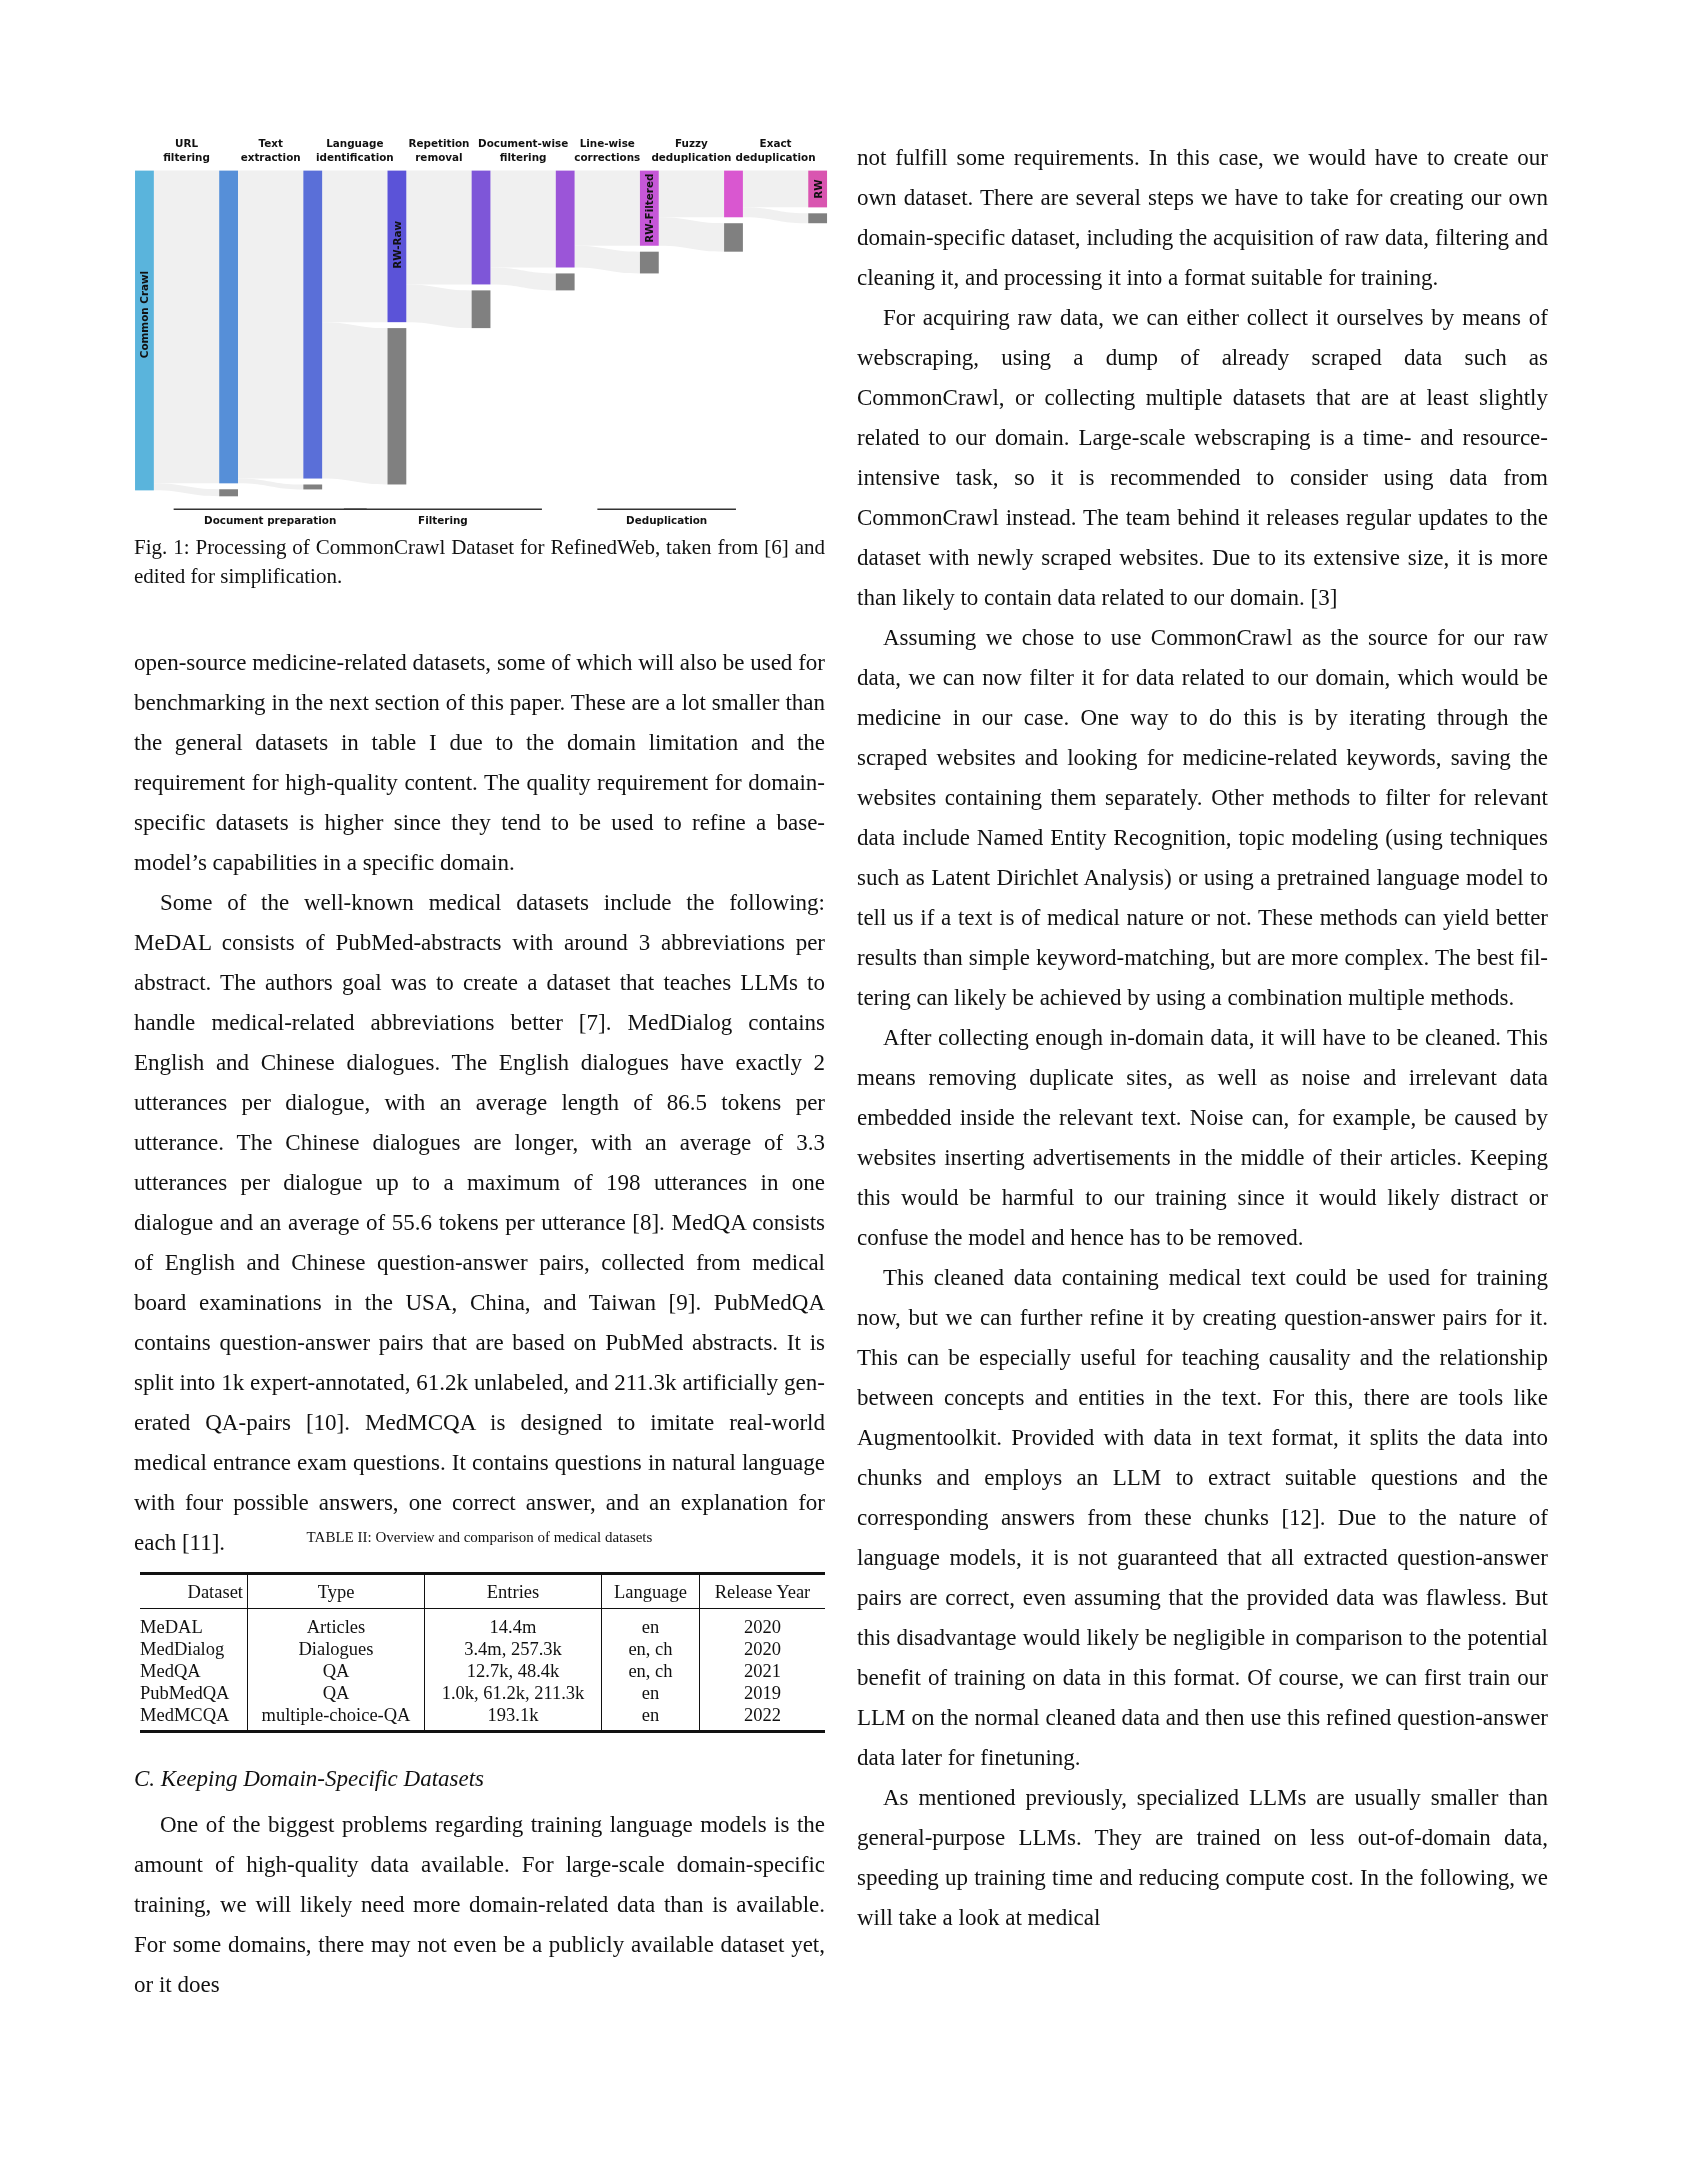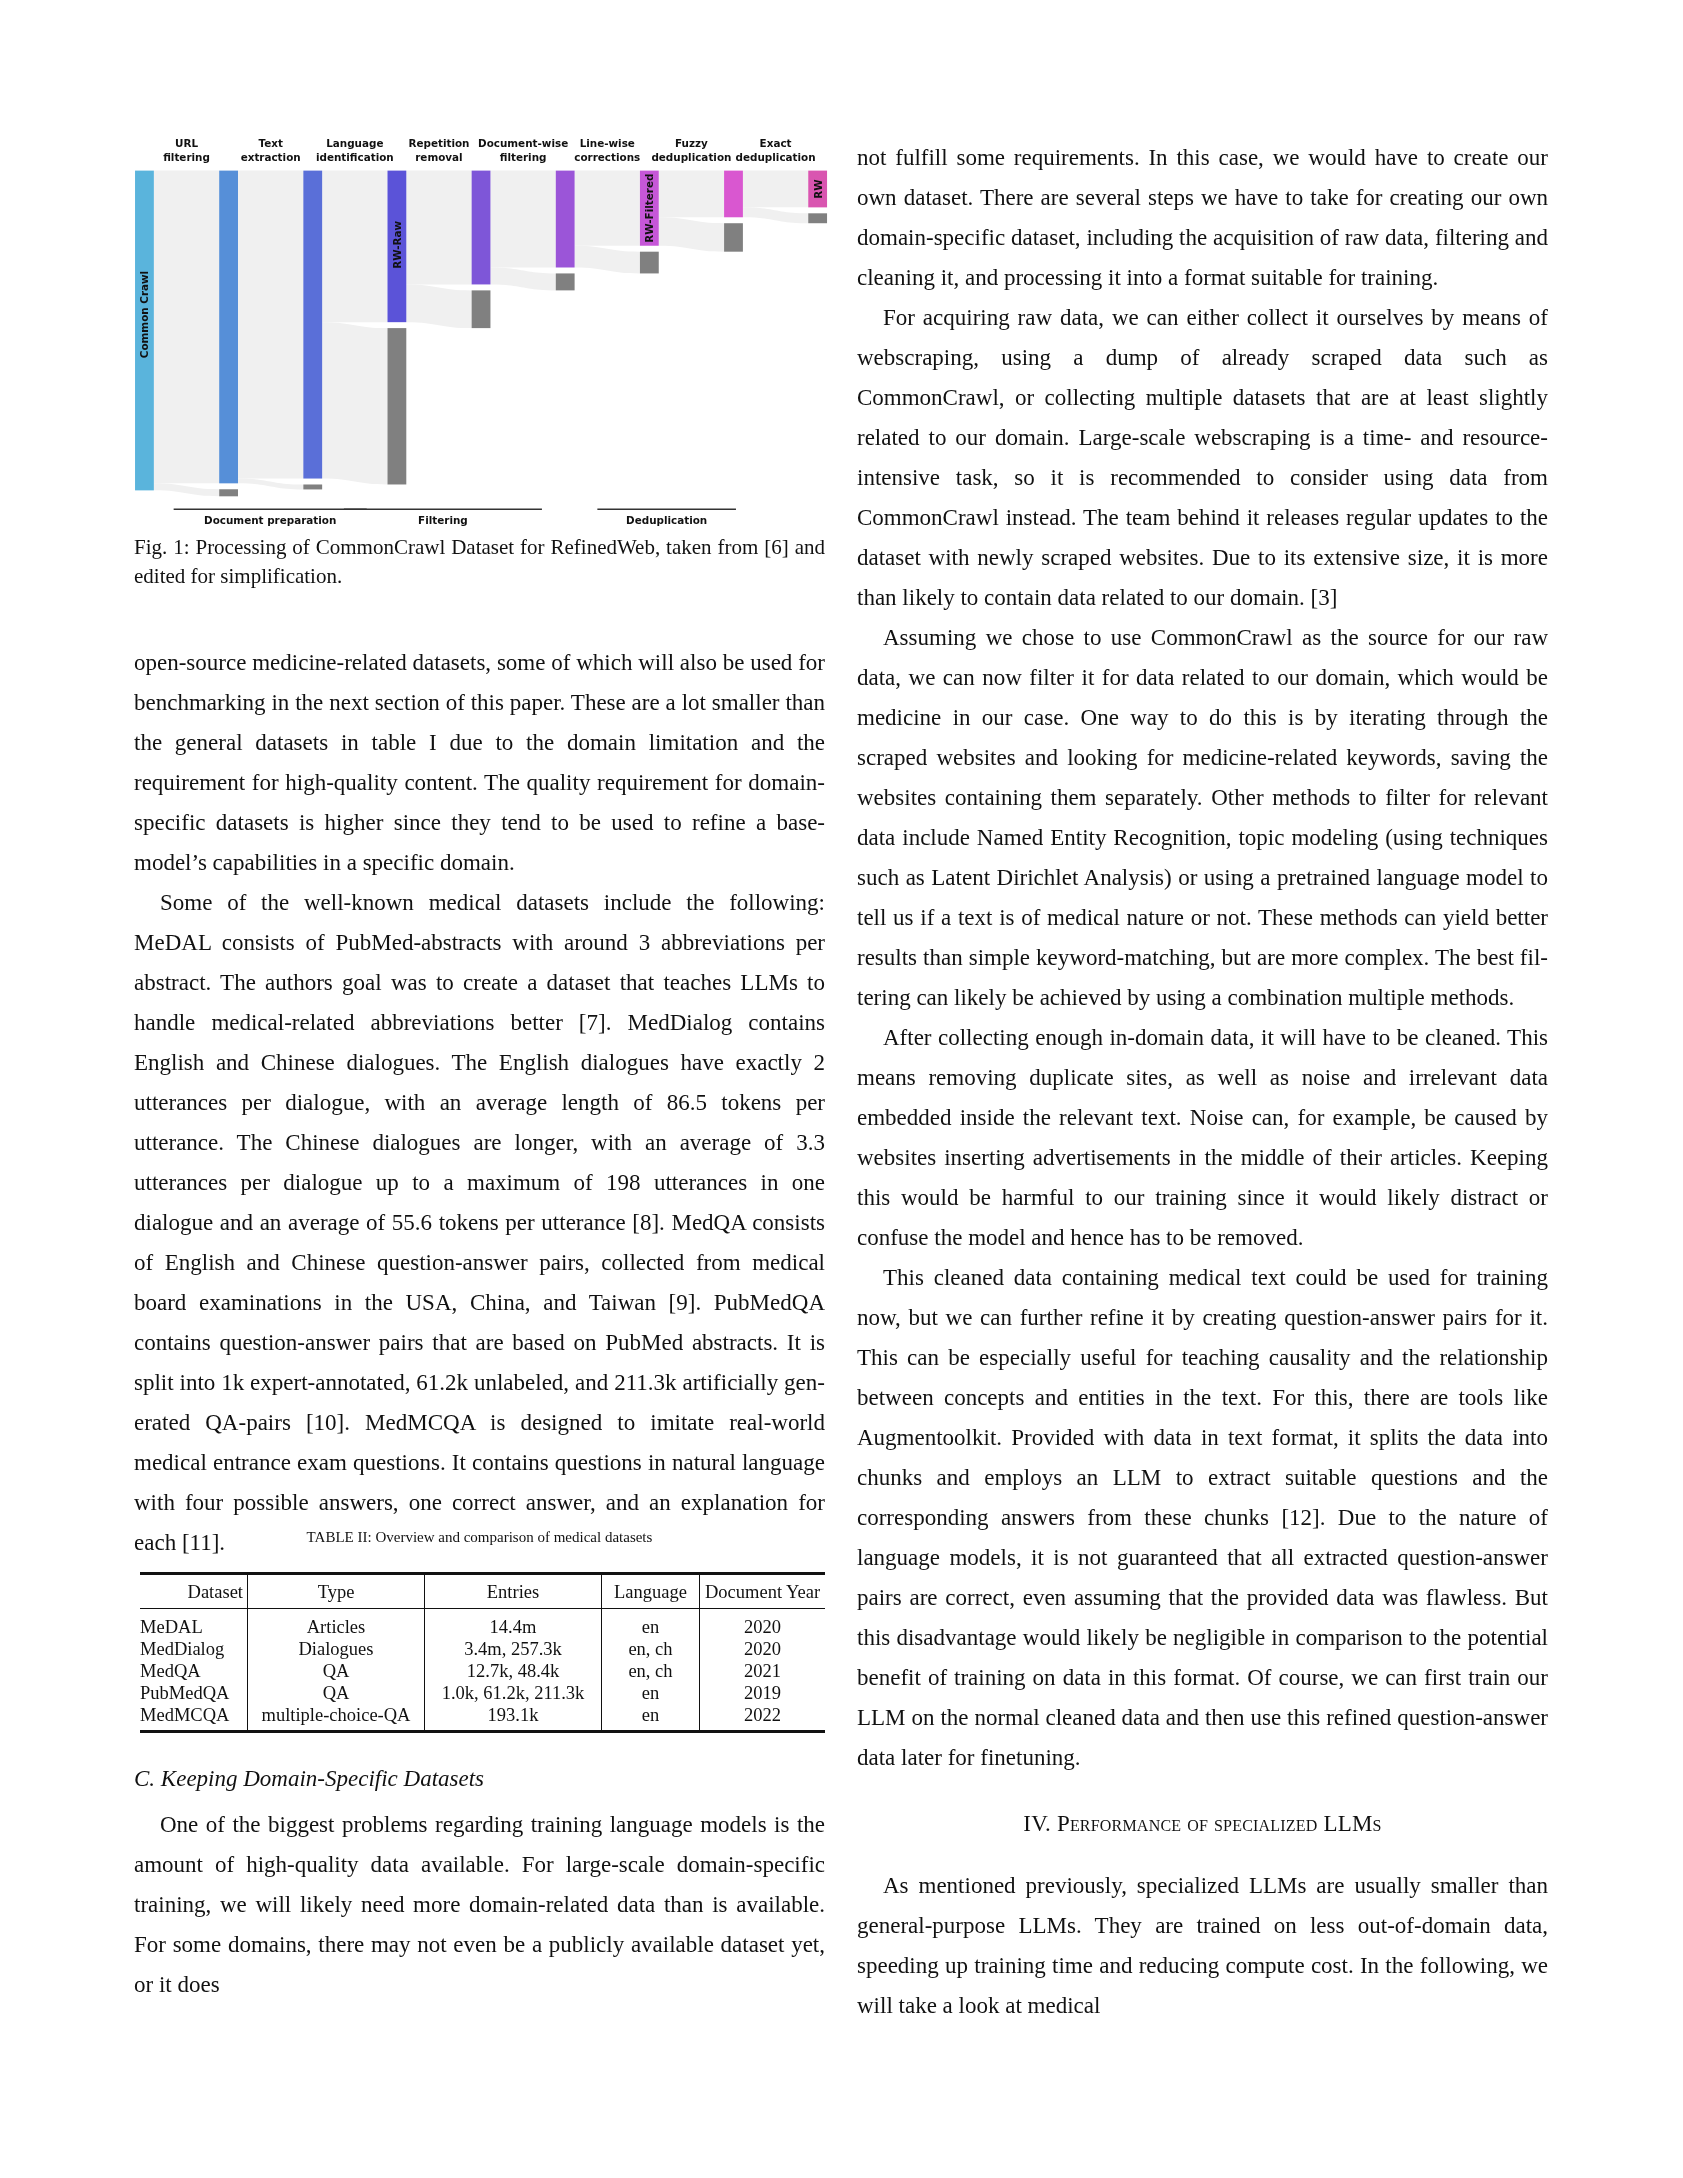--- a/index.html
+++ b/index.html
@@ -104,21 +104,21 @@
 </div>
 
 <div class="table-caption">TABLE II: Overview and comparison of medical datasets</div>
 <table class="tbl">
   <thead>
     <tr>
       <th class="l sep" style="width:103px; padding-left:0; text-align:right;">Dataset</th>
       <th class="sep" style="width:168px;">Type</th>
       <th class="sep" style="width:168px;">Entries</th>
       <th class="sep" style="width:89px;">Language</th>
-      <th>Document Year</th>
+      <th>Release Year</th>
     </tr>
   </thead>
   <tbody id="tbody">
       <tr>
         <td class="l sep">MeDAL</td>
         <td class=" sep">Articles</td>
         <td class=" sep">14.4m</td>
         <td class=" sep">en</td>
         <td>2020</td>
       </tr>
@@ -157,16 +157,15 @@
   <p class="subsection">C.  Keeping Domain-Specific Datasets</p>
   <p class="indent" style="margin-top:6px;">One of the biggest problems regarding training language models is the amount of high-quality data available. For large-scale domain-specific training, we will likely need more domain-related data than is available. For some domains, there may not even be a publicly available dataset yet, or it does</p>
 </div>
 
 <div class="col" id="right-col">
   <p>not fulfill some requirements. In this case, we would have to create our own dataset. There are several steps we have to take for creating our own domain-specific dataset, including the acquisition of raw data, filtering and cleaning it, and processing it into a format suitable for training.</p>
   <p class="indent">For acquiring raw data, we can either collect it ourselves by means of webscraping, using a dump of already scraped data such as CommonCrawl, or collecting multiple datasets that are at least slightly related to our domain. Large-scale webscraping is a time- and resource-intensive task, so it is recommended to consider using data from CommonCrawl instead. The team behind it releases regular updates to the dataset with newly scraped websites. Due to its extensive size, it is more than likely to contain data related to our domain. [3]</p>
   <p class="indent">Assuming we chose to use CommonCrawl as the source for our raw data, we can now filter it for data related to our domain, which would be medicine in our case. One way to do this is by iterating through the scraped websites and looking for medicine-related keywords, saving the websites containing them separately. Other methods to filter for relevant data include Named Entity Recognition, topic modeling (using techniques such as Latent Dirichlet Analysis) or using a pretrained language model to tell us if a text is of medical nature or not. These methods can yield better results than simple keyword-matching, but are more complex. The best fil­tering can likely be achieved by using a combination multiple methods.</p>
   <p class="indent">After collecting enough in-domain data, it will have to be cleaned. This means removing duplicate sites, as well as noise and irrelevant data embedded inside the relevant text. Noise can, for example, be caused by websites inserting advertisements in the middle of their articles. Keeping this would be harmful to our training since it would likely distract or confuse the model and hence has to be removed.</p>
   <p class="indent">This cleaned data containing medical text could be used for training now, but we can further refine it by creating question-answer pairs for it. This can be especially useful for teaching causality and the relationship between concepts and entities in the text. For this, there are tools like Augmentoolkit. Provided with data in text format, it splits the data into chunks and employs an LLM to extract suitable questions and the corresponding answers from these chunks [12]. Due to the nature of language models, it is not guaranteed that all extracted question-answer pairs are correct, even assuming that the provided data was flawless. But this disadvantage would likely be negligible in comparison to the potential benefit of training on data in this format. Of course, we can first train our LLM on the normal cleaned data and then use this refined question-answer data later for finetuning.</p>
-  <p class="section-head" style="margin-top:26px; margin-bottom:22px;">IV.  Performance of specialized LLMs</p>
   <p class="indent">As mentioned previously, specialized LLMs are usually smaller than general-purpose LLMs. They are trained on less out-of-domain data, speeding up training time and reducing compute cost. In the following, we will take a look at medical</p>
 </div>
 
 
 </body></html>

